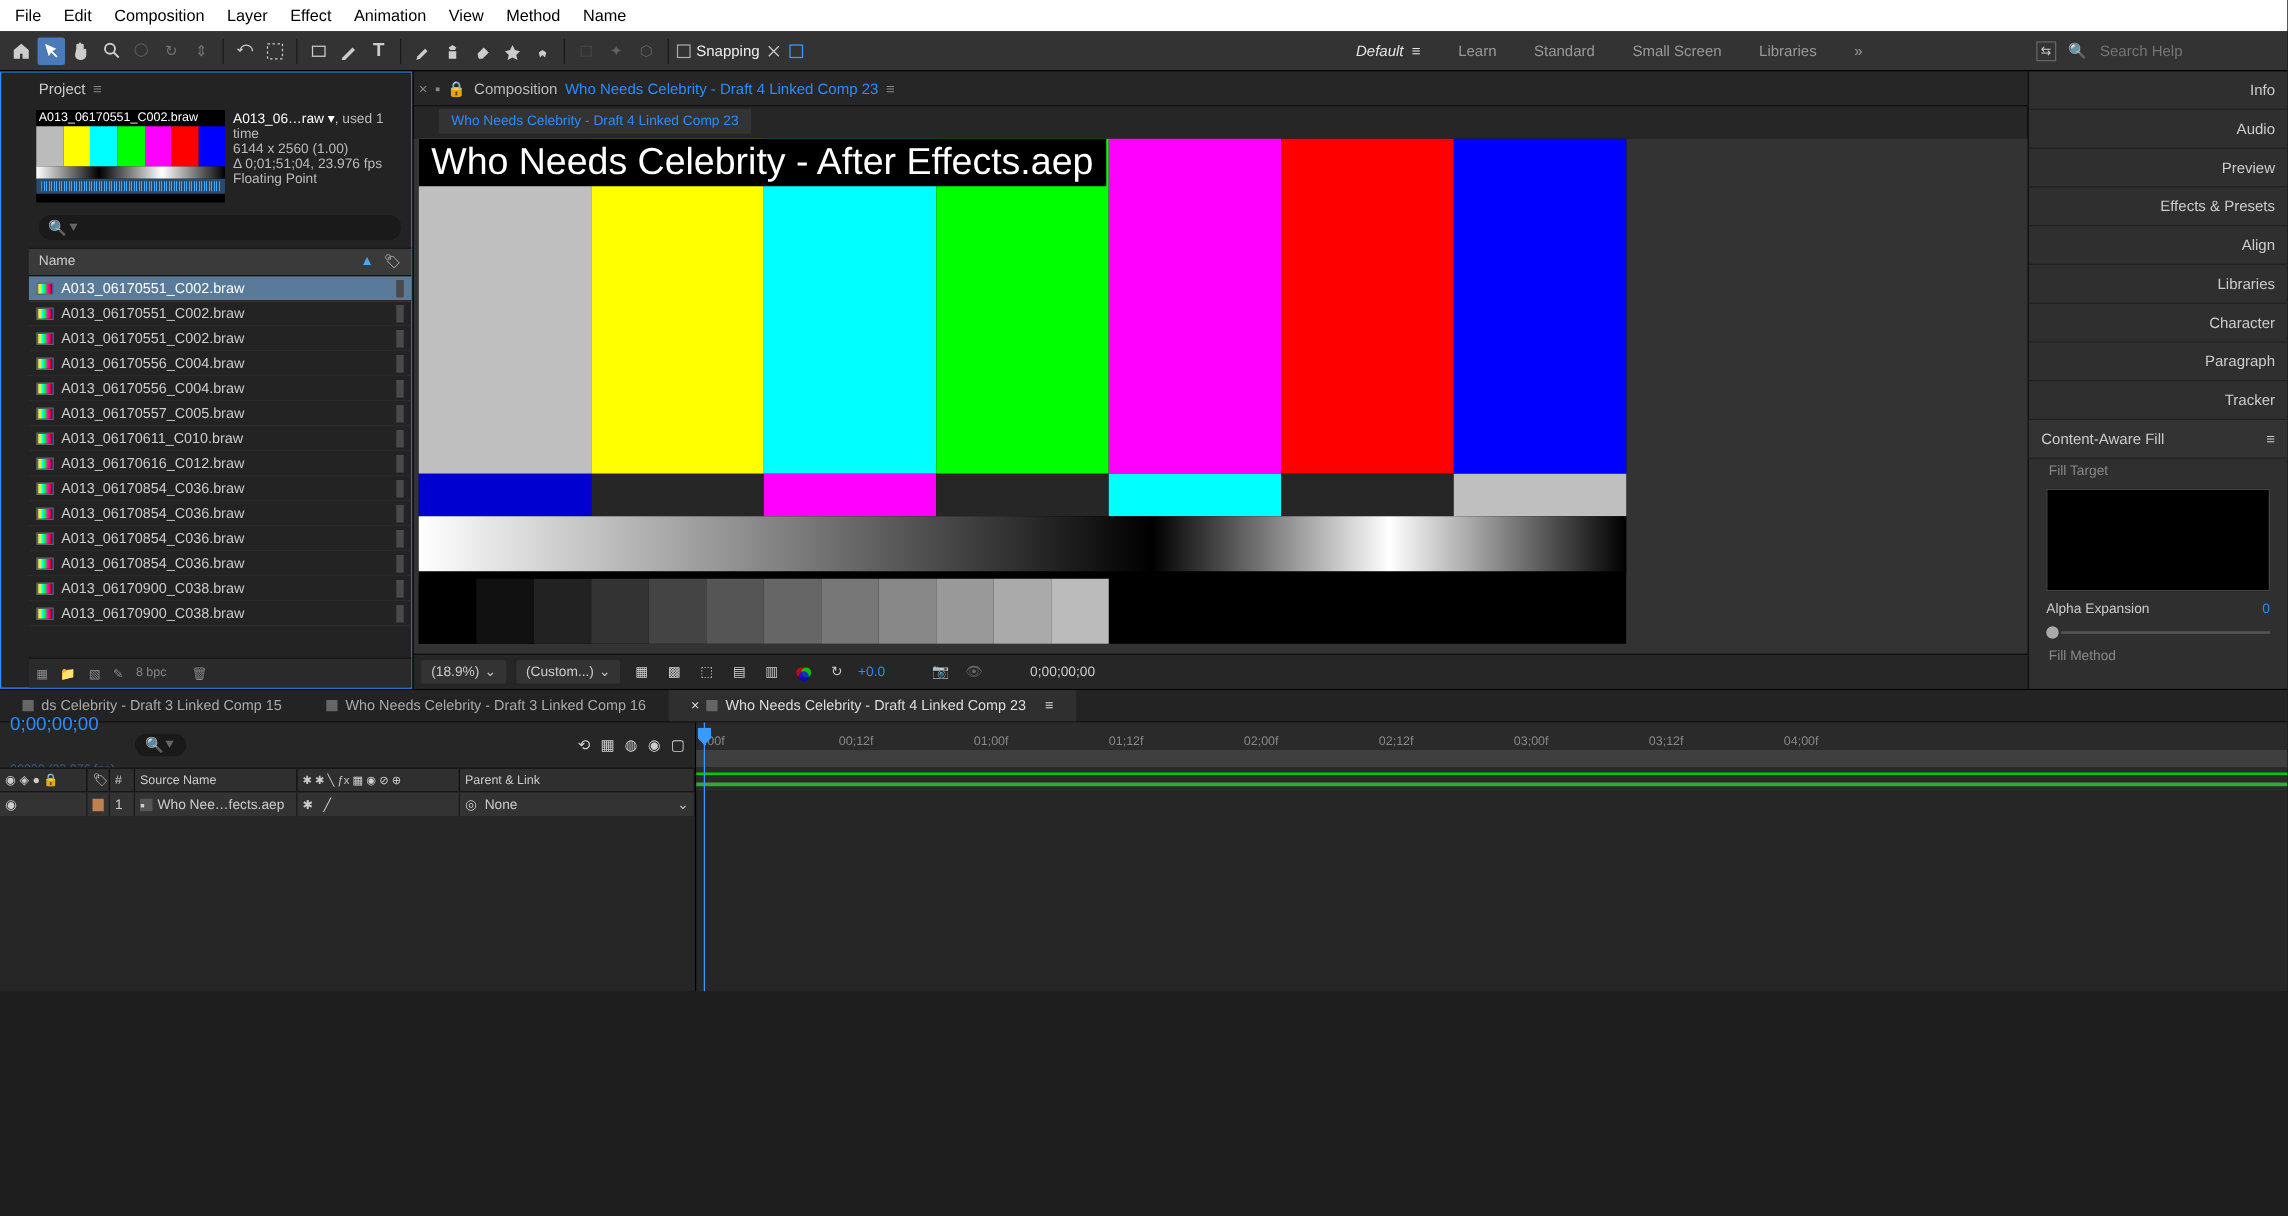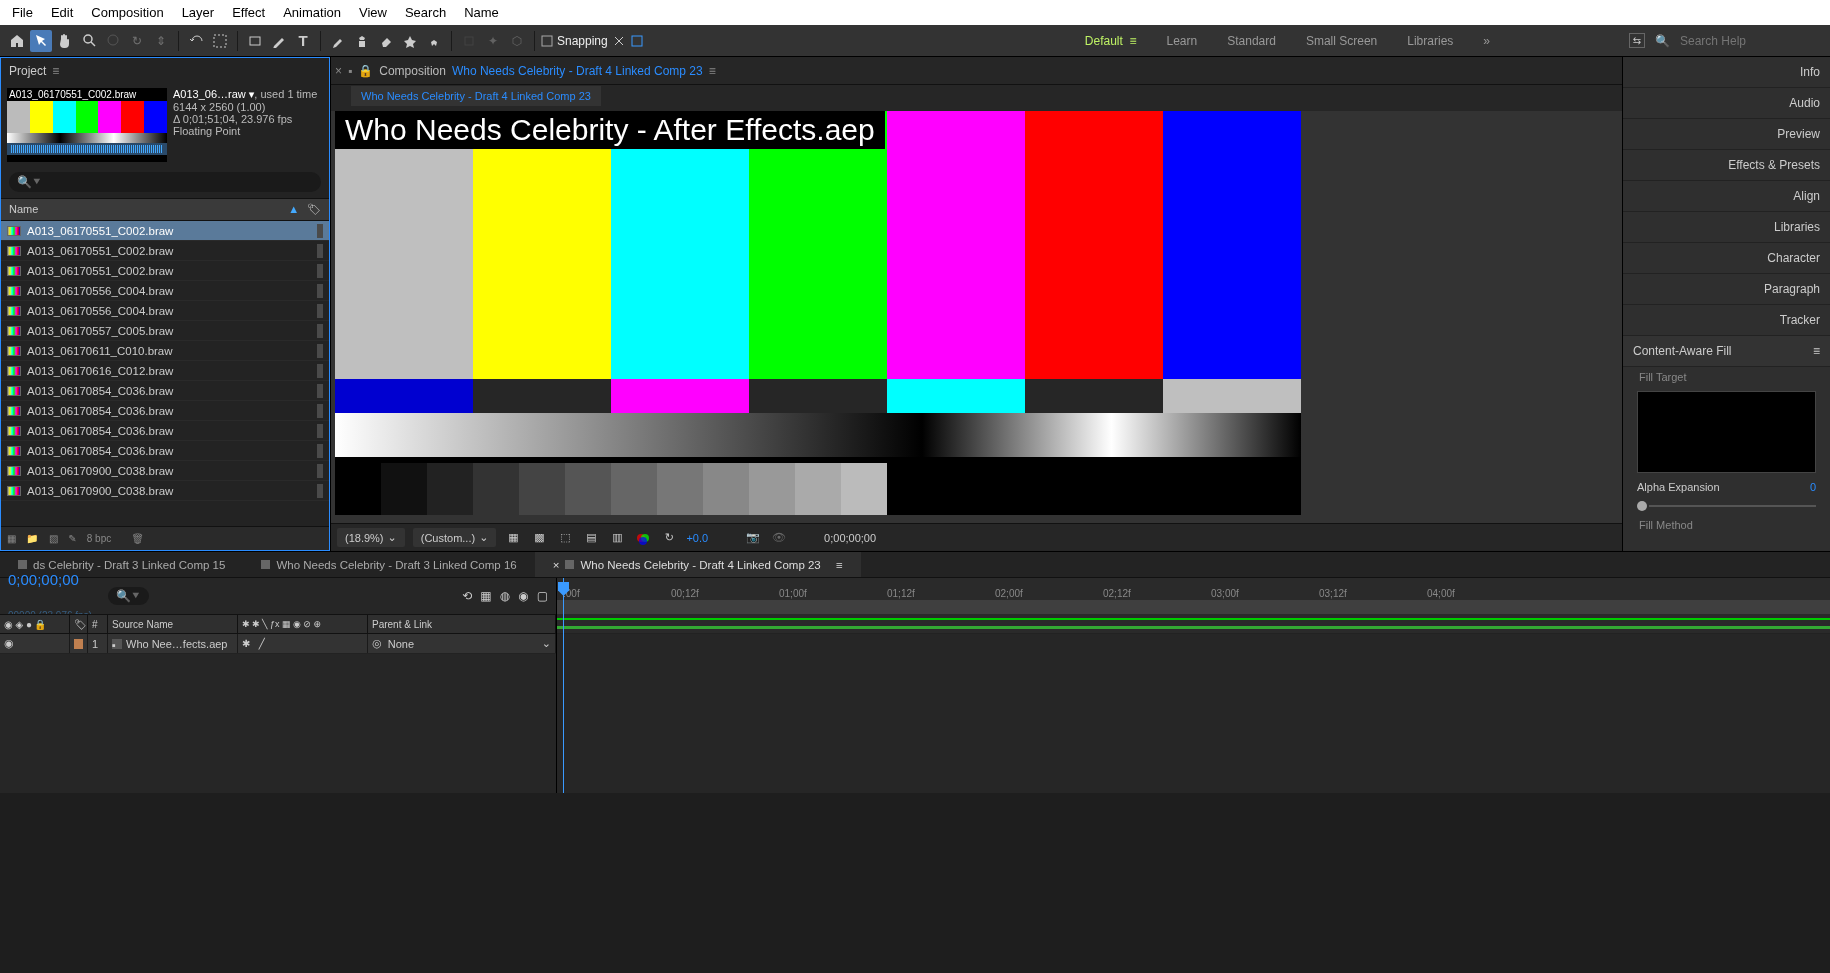--- a/index.html
+++ b/index.html
@@ -10,27 +10,27 @@
 .menubar span { padding:3px 8px; cursor:default; }
 
 
 .toolbar { background:#333; height:32px; display:flex; align-items:center; padding:0 6px; gap:2px; border-bottom:1px solid #000; position:relative; }
 .toolbar .tbtn { width:22px; height:22px; display:flex; align-items:center; justify-content:center; border-radius:2px; }
 .toolbar .tbtn.sel { background:#4a7bb8; }
 .toolbar .sep { width:1px; height:20px; background:#1a1a1a; margin:0 4px; }
 .toolbar .snap { display:flex; align-items:center; gap:4px; font-size:12px; color:#eee; }
 .workspaces { position:absolute; right:340px; display:flex; gap:30px; align-items:center; font-size:12px; }
 .workspaces .ws { color:#999; }
-.workspaces .ws.active { color:#bef264; }
+.workspaces .ws.active { color:#e5e5e5;font-style:italic; }
 .tright { position:absolute; right:10px; display:flex; gap:10px; align-items:center; }
 .searchbox { background:#333; border:none; color:#888; font-size:12px; width:140px; }
 
 
 .mainrow { display:flex; height:494px; }
-.projpanel { width:330px; border:1px solid #2a8cff; background:#232323; display:flex; flex-direction:column; }
+.projpanel { width:330px; border:1px solid #2a8cff; background:#232323; display:flex; flex-direction:column;padding-left:22px; }
 .projheader { padding:6px 8px; display:flex; align-items:center; gap:6px; font-size:12px; }
 .projinfo { display:flex; padding:4px 6px; gap:6px; font-size:11px; color:#bbb; }
 .projthumb { width:160px; height:74px; background:#000; }
 .projsearch { margin:6px 8px; background:#1a1a1a; border-radius:10px; padding:3px 8px; display:flex; align-items:center; }
 .projtable-head { background:#3a3a3a; display:flex; padding:4px 8px; font-size:11px; border-top:1px solid #111; border-bottom:1px solid #111; }
 .projtable-head .name { flex:1; }
 .projlist { flex:1; overflow:hidden; }
 .projitem { display:flex; align-items:center; padding:2px 6px; font-size:11.5px; color:#ccc; gap:6px; border-bottom:1px solid #2a2a2a; height:20px; }
 .projitem.sel { background:#5a7a9a; color:#fff; }
 .projitem .swatch { width:14px; height:10px; background:linear-gradient(90deg,#999,#ff0,#0ff,#0f0,#f0f,#f00,#00f); border:1px solid #666; }
@@ -106,21 +106,21 @@
 <body>
 
 <div class="menubar">
   <span>File</span>
   <span>Edit</span>
   <span>Composition</span>
   <span>Layer</span>
   <span>Effect</span>
   <span>Animation</span>
   <span>View</span>
-  <span>Search</span>
+  <span>Method</span>
   <span>Name</span>
 </div>
 
 <div class="toolbar">
   <div class="tbtn">
       <svg width="16" height="16" viewBox="0 0 16 16">
         <path fill="#ccc" d="M8 2l6 5v7H9v-4H7v4H2V7z"></path>
       </svg>
     </div>
   <div class="tbtn sel">

